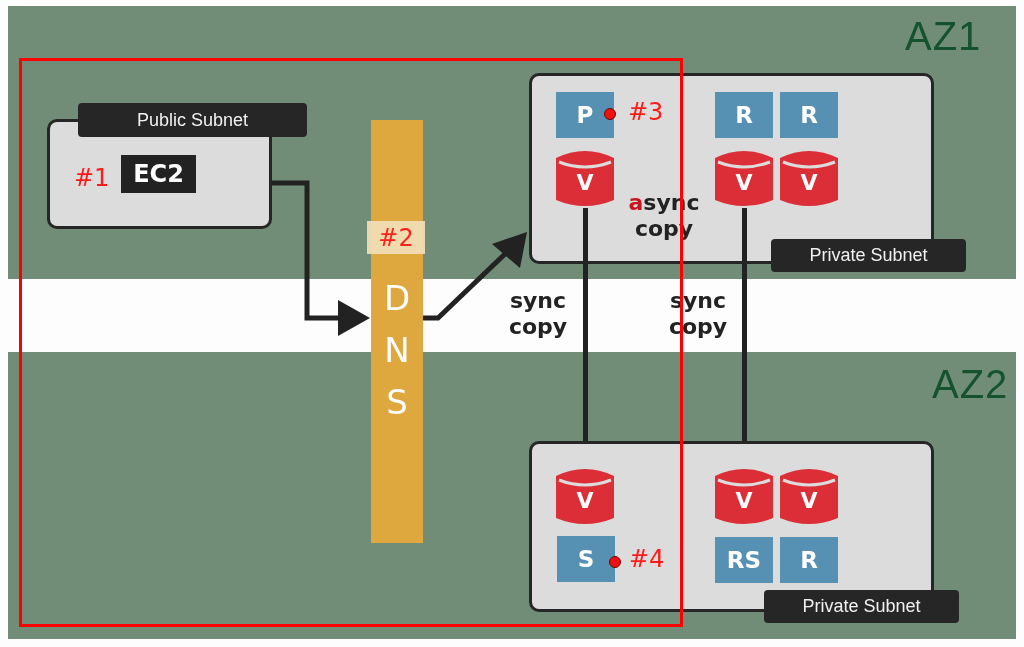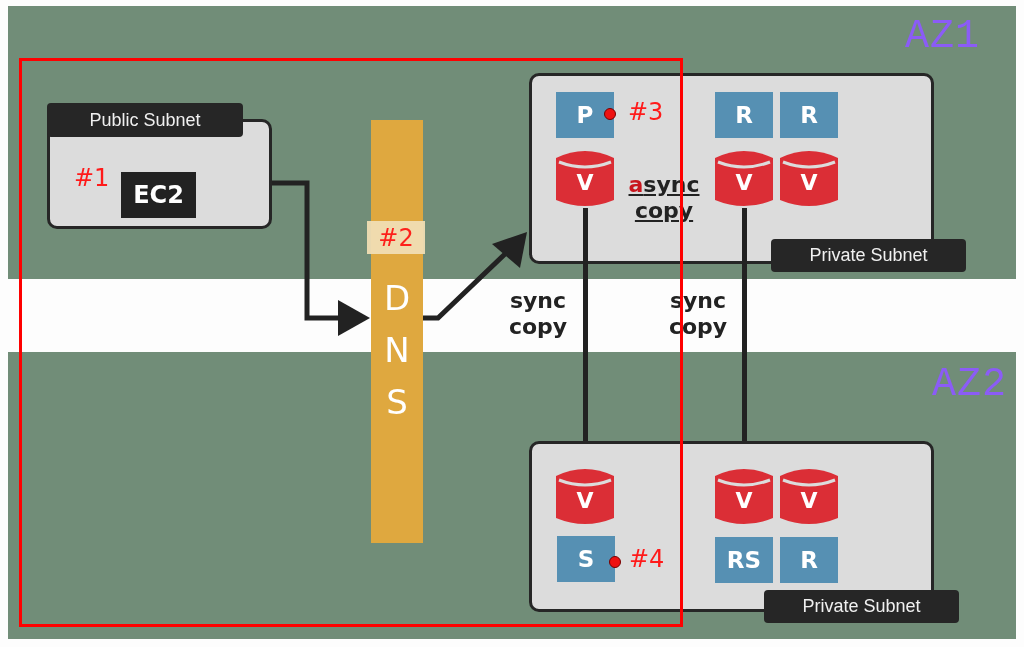--- a/index.html
+++ b/index.html
@@ -1,19 +1,19 @@
 <!DOCTYPE html>
 <html><head>
 <meta charset="utf-8">
 <style>
   html, body { margin: 0; padding: 0; }
   body { width: 1024px; height: 647px; background: #fdfdfd; position: relative; overflow: hidden; font-family: "DejaVu Sans", sans-serif; }
   .abs { position: absolute; }
   .zone { position: absolute; background: #718d78; }
-  .zone-label { position: absolute; color: #8b5cf6; font-family: Liberation Mono, monospace; font-size: 40px; letter-spacing: 1px; }
+  .zone-label { position: absolute; color: #14532d; font-family: Liberation Sans, sans-serif; font-size: 40px; letter-spacing: 1px; }
   .subnet-box { position: absolute; background: #dcdcdc; border: 3px solid #262626; border-radius: 10px; box-sizing: border-box; }
   .subnet-tag { position: absolute; background: #262626; color: #f0f0f0; border-radius: 4px; font-family: "Liberation Sans", sans-serif; font-size: 18px; display: flex; align-items: center; justify-content: center; }
   .ec2 { position: absolute; background: #222; color: #fff; font-family: "DejaVu Sans", sans-serif; font-size: 24px; font-weight: bold; display: flex; align-items: center; justify-content: center; }
   .red-label { position: absolute; color: #ff1a1a; font-family: "DejaVu Sans", sans-serif; font-size: 24px; }
   .dns-bar { position: absolute; background: #dfa83f; }
   .dns-letter { position: absolute; color: #fff; font-family: "DejaVu Sans", sans-serif; font-size: 34px; width: 52px; text-align: center; }
   .tag2 { position: absolute; background: #f1deb4; opacity: 0.95; color: #ff1a1a; font-size: 24px; display: flex; align-items: center; justify-content: center; }
   .role { position: absolute; width: 58px; height: 46px; background: #5690b3; color: #fff; font-family: "DejaVu Sans", sans-serif; font-weight: bold; font-size: 23px; display: flex; align-items: center; justify-content: center; }
   .vol { position: absolute; width: 58px; height: 60px; }
   .vol svg { position: absolute; left: 0; top: 0; }
@@ -25,22 +25,22 @@
 </style>
 </head>
 <body>
 
 <div class="zone" style="left:8px; top:6px; width:1008px; height:273px;"></div>
 <div class="zone" style="left:8px; top:352px; width:1008px; height:287px;"></div>
 <div class="zone-label" style="left:905px; top:14px;">AZ1</div>
 <div class="zone-label" style="left:905px; top:362px;margin-left:27px;">AZ2</div>
 
 <div class="subnet-box" style="left:47px; top:119px; width:225px; height:110px;"></div>
-<div class="subnet-tag" style="left:47px; top:103px; width:196px; height:34px;">Public Subnet</div>
-<div class="ec2" style="left:121px; top:172px; width:75px; height:46px;">EC2</div>
+<div class="subnet-tag" style="left:78px; top:103px; width:229px; height:34px;">Public Subnet</div>
+<div class="ec2" style="left:121px; top:155px; width:75px; height:38px;">EC2</div>
 <div class="red-label" style="left:74px; top:164px;">#1</div>
 
 <svg class="abs" width="1024" height="647" style="left:0; top:0;">
   <path d="M272 183 L307 183 L307 318 L345 318" fill="none" stroke="#222" stroke-width="5"></path>
   <polygon points="338,300 370,318 338,336" fill="#222"></polygon>
   <path d="M422 318 L438 318 L505 254" fill="none" stroke="#222" stroke-width="5"></path>
   <polygon points="527,232 520,268 492,244" fill="#222"></polygon>
   <line x1="620" y1="177" x2="712" y2="177" stroke="#222" stroke-width="3" stroke-dasharray="10,7"></line>
 </svg>
 
@@ -75,21 +75,21 @@
   <div class="vol-letter">V</div>
 </div>
 <div class="vol" style="left:780px; top:148px;">
   <svg width="58" height="60">
       <path d="M0 10 Q29 -4 58 10 L58 52 Q29 64 0 52 Z" fill="#db2e36"></path>
       <path d="M3 14 Q29 24 55 14" fill="none" stroke="#dcdcdc" stroke-width="3"></path>
     </svg>
   <div class="vol-letter">V</div>
 </div>
 
-<div class="copy-text" style="left:622px; top:172px; width:84px;text-decoration:underline;">
+<div class="copy-text" style="left:622px; top:190px; width:84px;">
   <span style="color:#c8161e;">a</span><span>sync</span><br>
   <span>copy</span>
 </div>
 
 <div class="vline" style="left:583px; top:208px; height:260px;"></div>
 <div class="vline" style="left:742px; top:208px; height:260px;"></div>
 
 <div class="copy-text" style="left:496px; top:288px; width:84px;">
   <span>sync</span><br>
   <span>copy</span>

